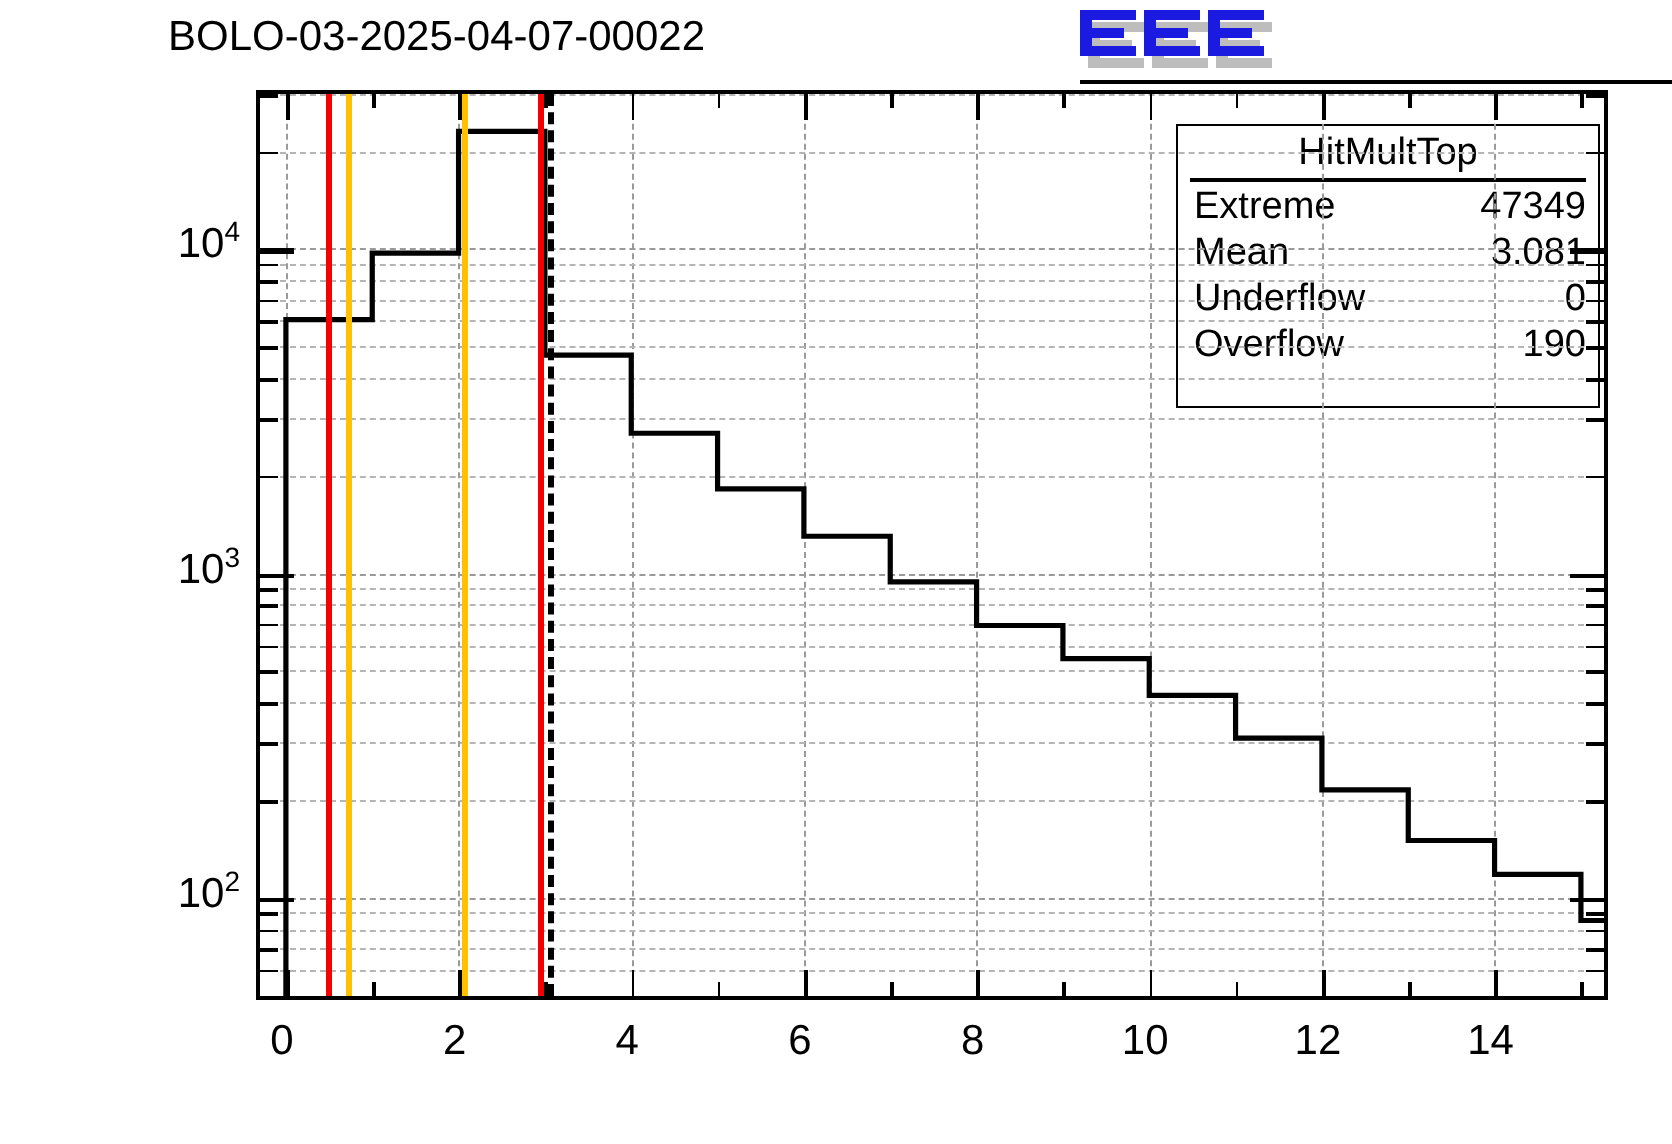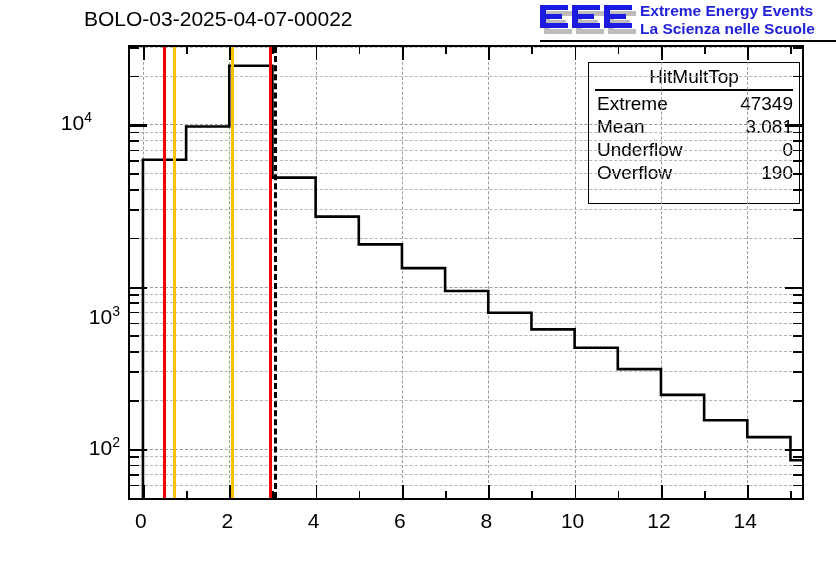--- a/index.html
+++ b/index.html
@@ -116,24 +116,20 @@
           <rect x="32" y="3" width="6" height="23"></rect>
           <rect x="32" y="12" width="22" height="5"></rect>
           <rect x="32" y="21" width="28" height="5"></rect>
           <rect x="64" y="3" width="28" height="5"></rect>
           <rect x="64" y="3" width="6" height="23"></rect>
           <rect x="64" y="12" width="22" height="5"></rect>
           <rect x="64" y="21" width="28" height="5"></rect>
         </g>
       </g>
     </svg>
-    <div class="logo-text">
-      <span class="l1">Extreme Energy Events</span>
-      <span class="l2">La Scienza nelle Scuole</span>
-    </div>
     <div class="logo-rule"></div>
   </div>
 
   <div class="stats">
     <div class="stats-title">HitMultTop</div>
     <div class="stats-rows">
       <div class="srow">
         <span class="k">Extreme</span>
         <span class="v">47349</span>
       </div>
@@ -286,18 +282,18 @@
   <div id="axis-labels">
       <div class="xlab" style="left: 140.95px; top: 510px;">0</div>
       <div class="xlab" style="left: 227.285px; top: 510px;">2</div>
       <div class="xlab" style="left: 313.619px; top: 510px;">4</div>
       <div class="xlab" style="left: 399.954px; top: 510px;">6</div>
       <div class="xlab" style="left: 486.289px; top: 510px;">8</div>
       <div class="xlab" style="left: 572.623px; top: 510px;">10</div>
       <div class="xlab" style="left: 658.958px; top: 510px;">12</div>
       <div class="xlab" style="left: 745.292px; top: 510px;">14</div>
       <div class="ylab" style="right: 716px; top: 446.811px;">10<sup>2</sup></div>
-      <div class="ylab" style="right: 716px; top: 284.602px; margin-top: 31px;">10<sup>3</sup></div>
-      <div class="ylab" style="right: 744px; top: 122.393px;">10<sup>4</sup></div>
+      <div class="ylab" style="right: 716px; top: 284.602px;">10<sup>3</sup></div>
+      <div class="ylab" style="right: 716px; top: 122.393px;">10<sup>4</sup></div>
     </div>
 
 
 </div>
 
 </body></html>

